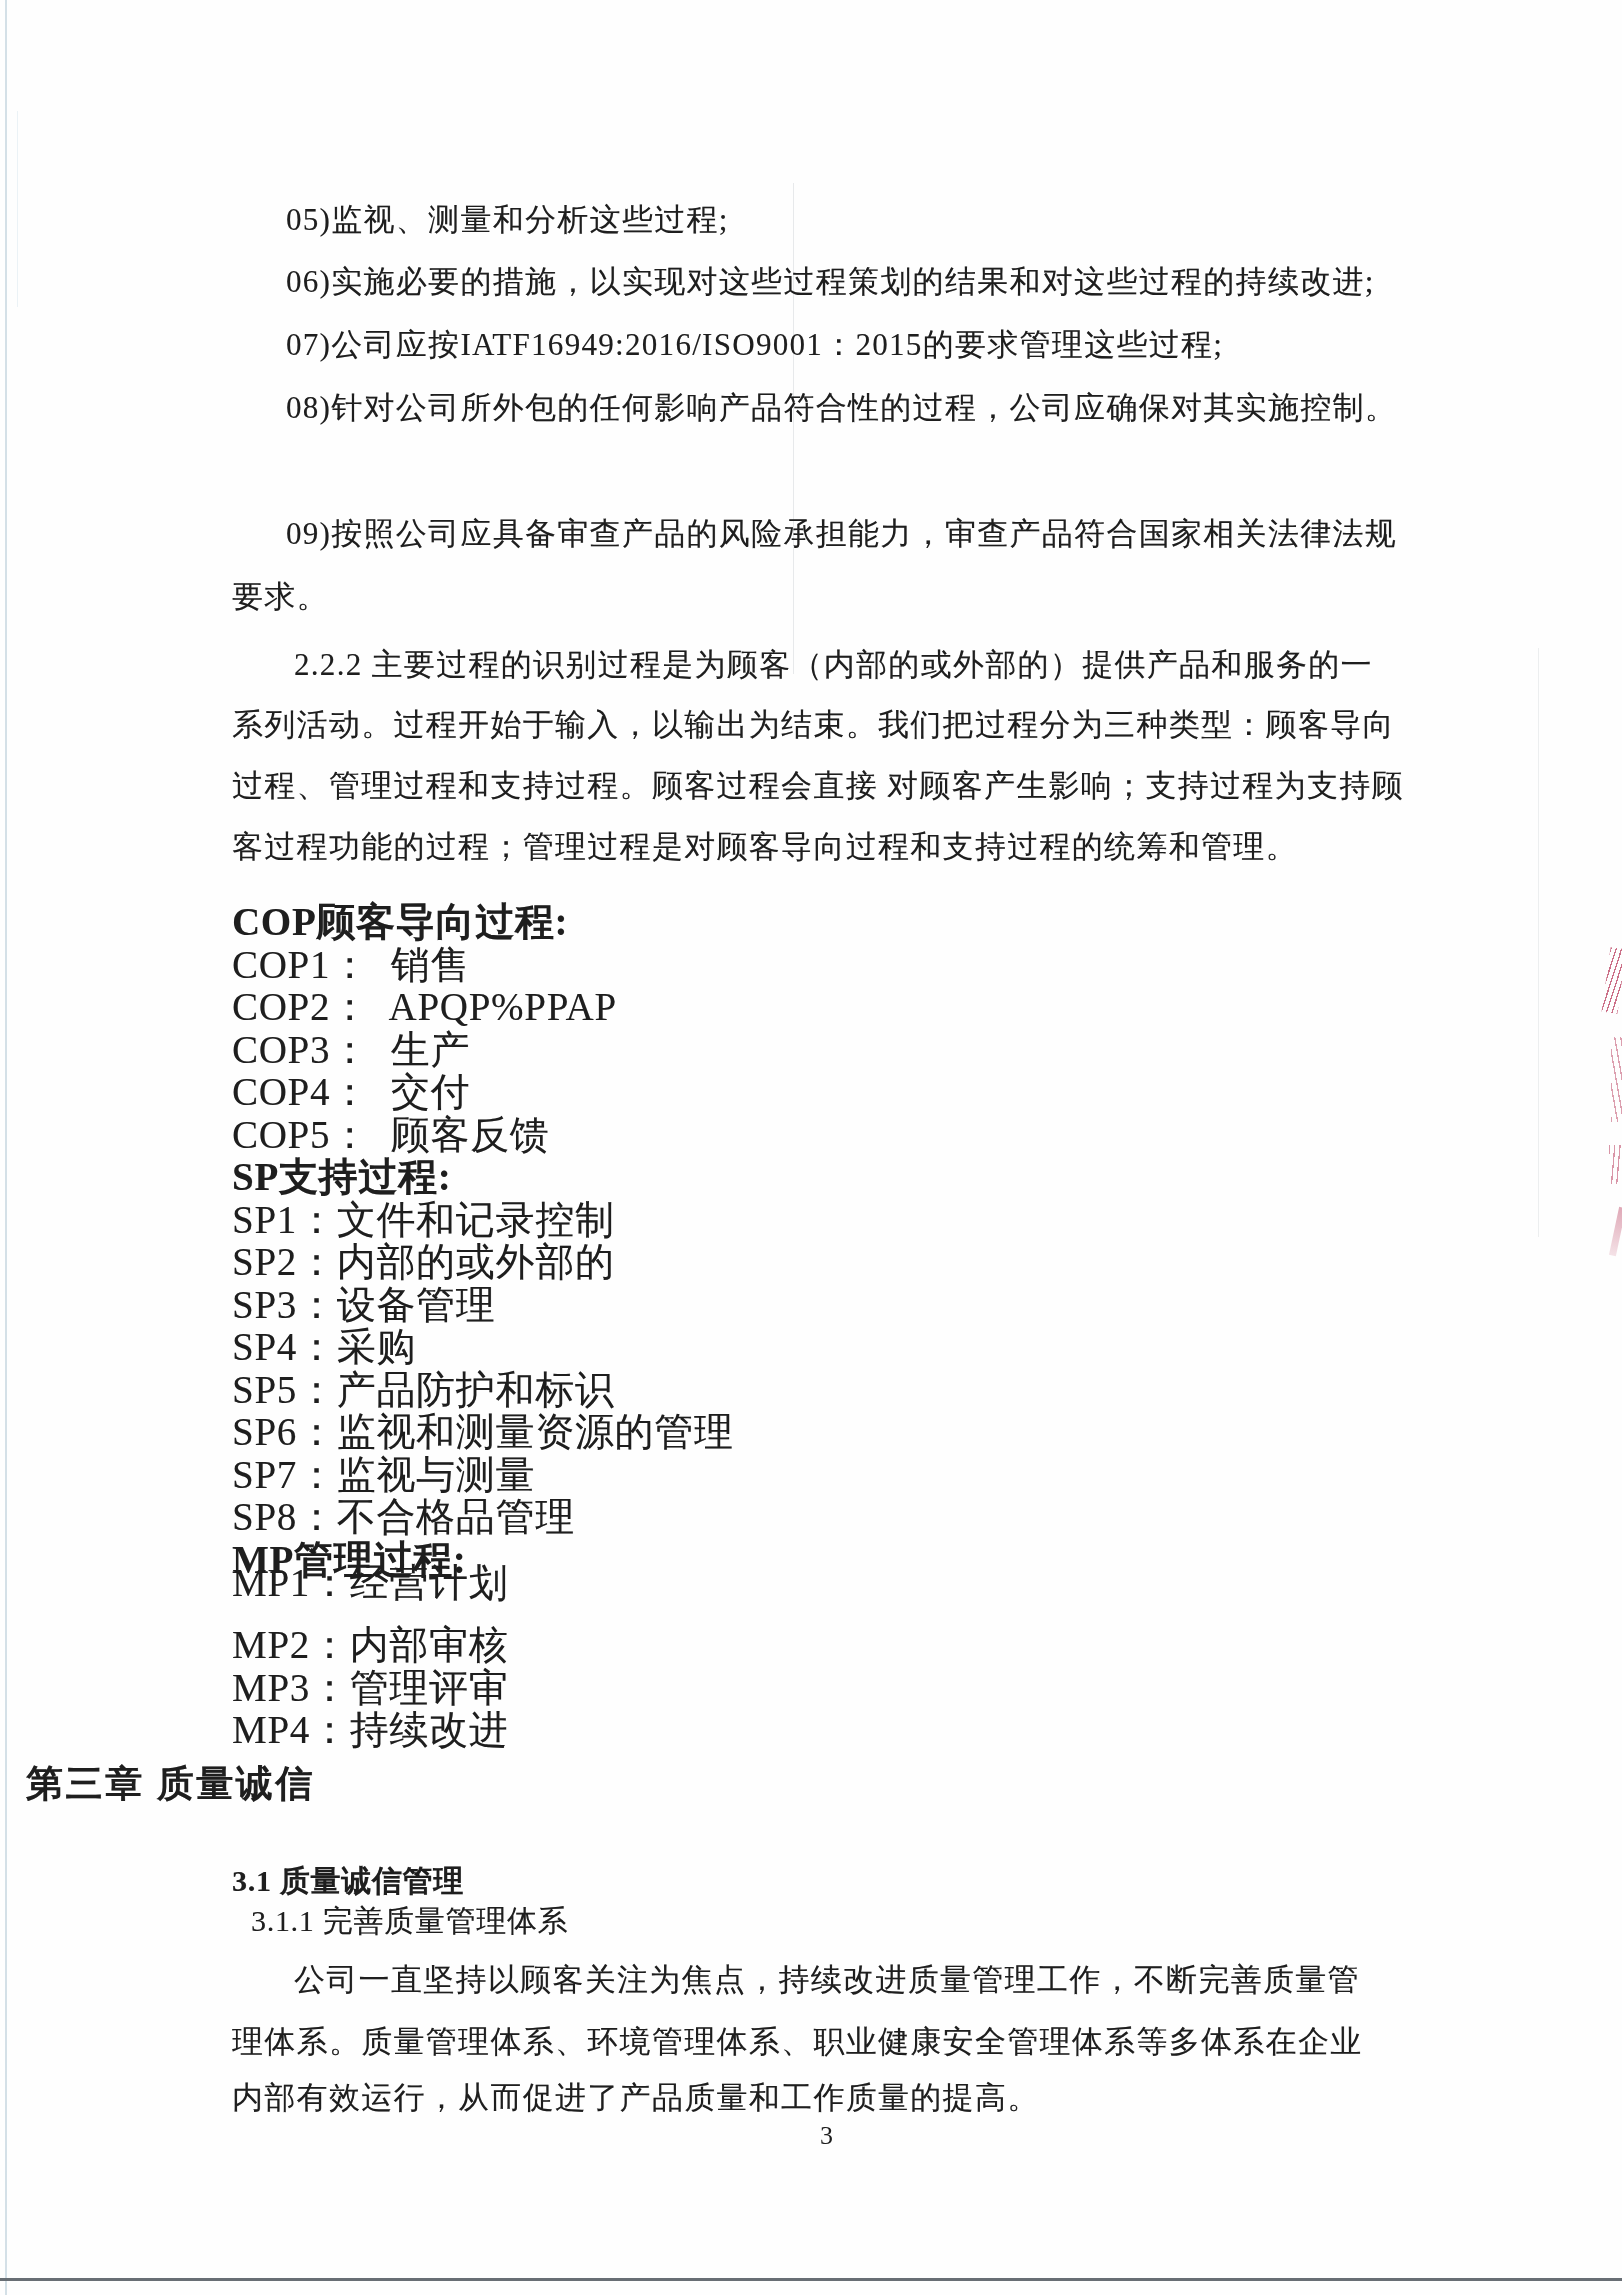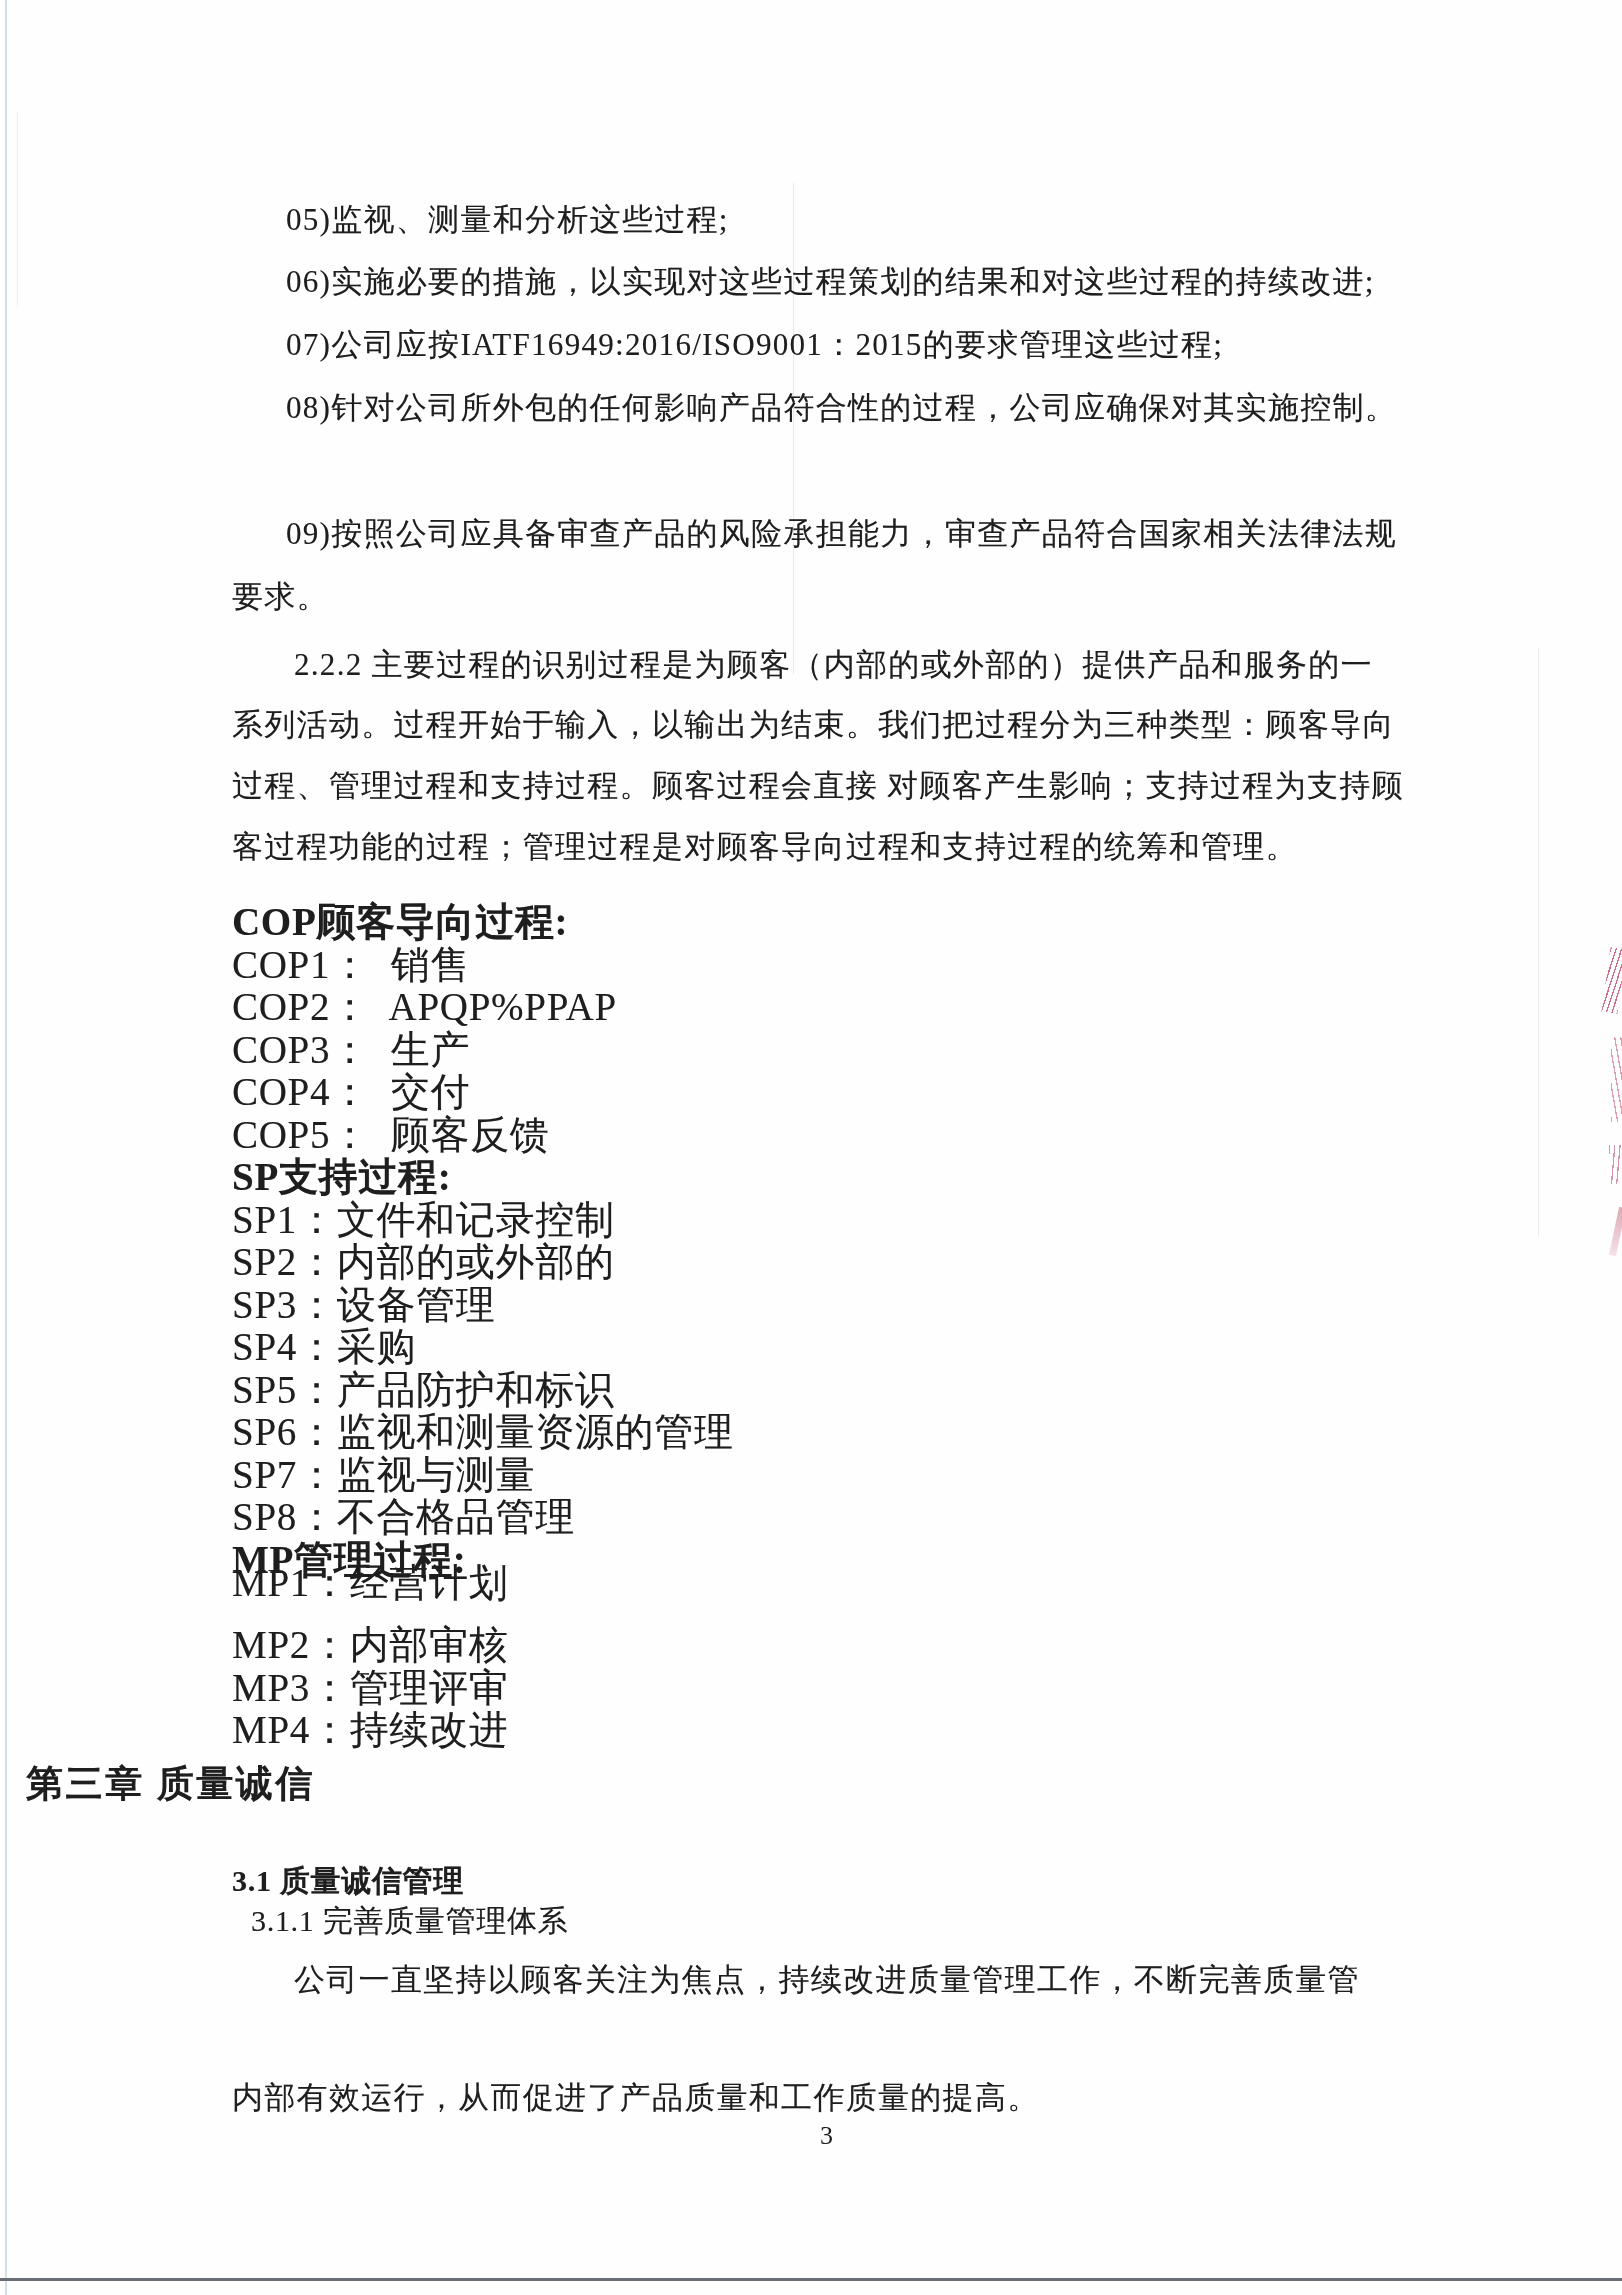--- a/index.html
+++ b/index.html
@@ -131,18 +131,19 @@
   <div class="lline" style="top:1626px">MP2：内部审核</div>
   <div class="lline" style="top:1669px">MP3：管理评审</div>
   <div class="lline" style="top:1711px">MP4：持续改进</div>
 
   <div class="chapter">第三章 质量诚信</div>
 
   <div class="sec">3.1 质量诚信管理</div>
   <div class="subsec">3.1.1 完善质量管理体系</div>
 
   <div class="pline ind-para" style="top:1960px">公司一直坚持以顾客关注为焦点，持续改进质量管理工作，不断完善质量管</div>
+  <div class="pline" style="top:2022px">理体系。质量管理体系、环境管理体系、职业健康安全管理体系等多体系在企业</div>
   <div class="pline" style="top:2078px">内部有效运行，从而促进了产品质量和工作质量的提高。</div>
 
   <div class="pagenum">3</div>
 
 </div>
 
 
 </body></html>

